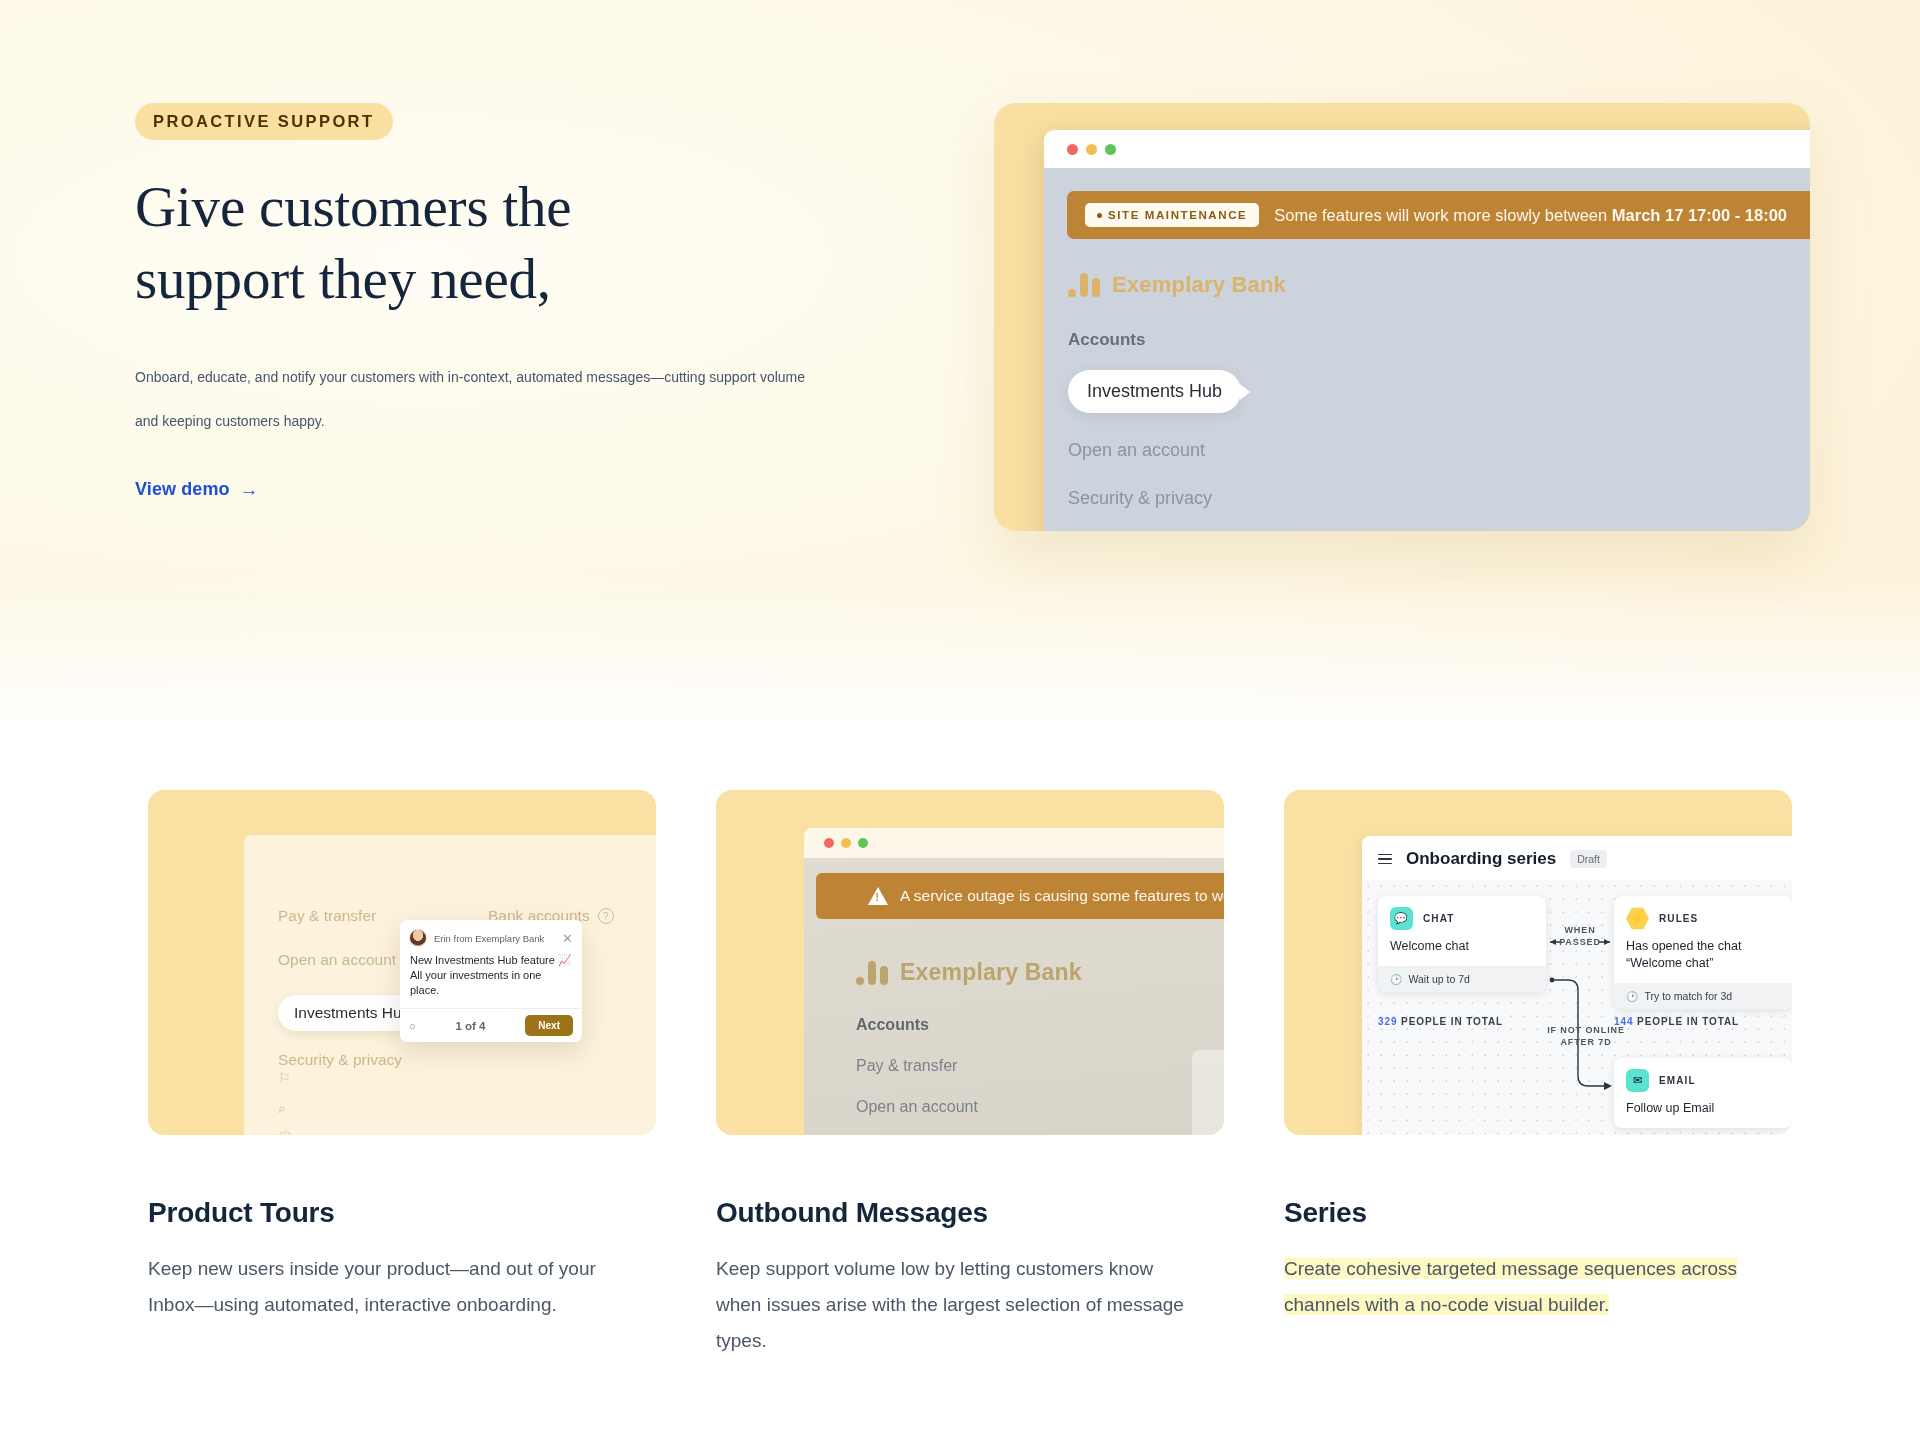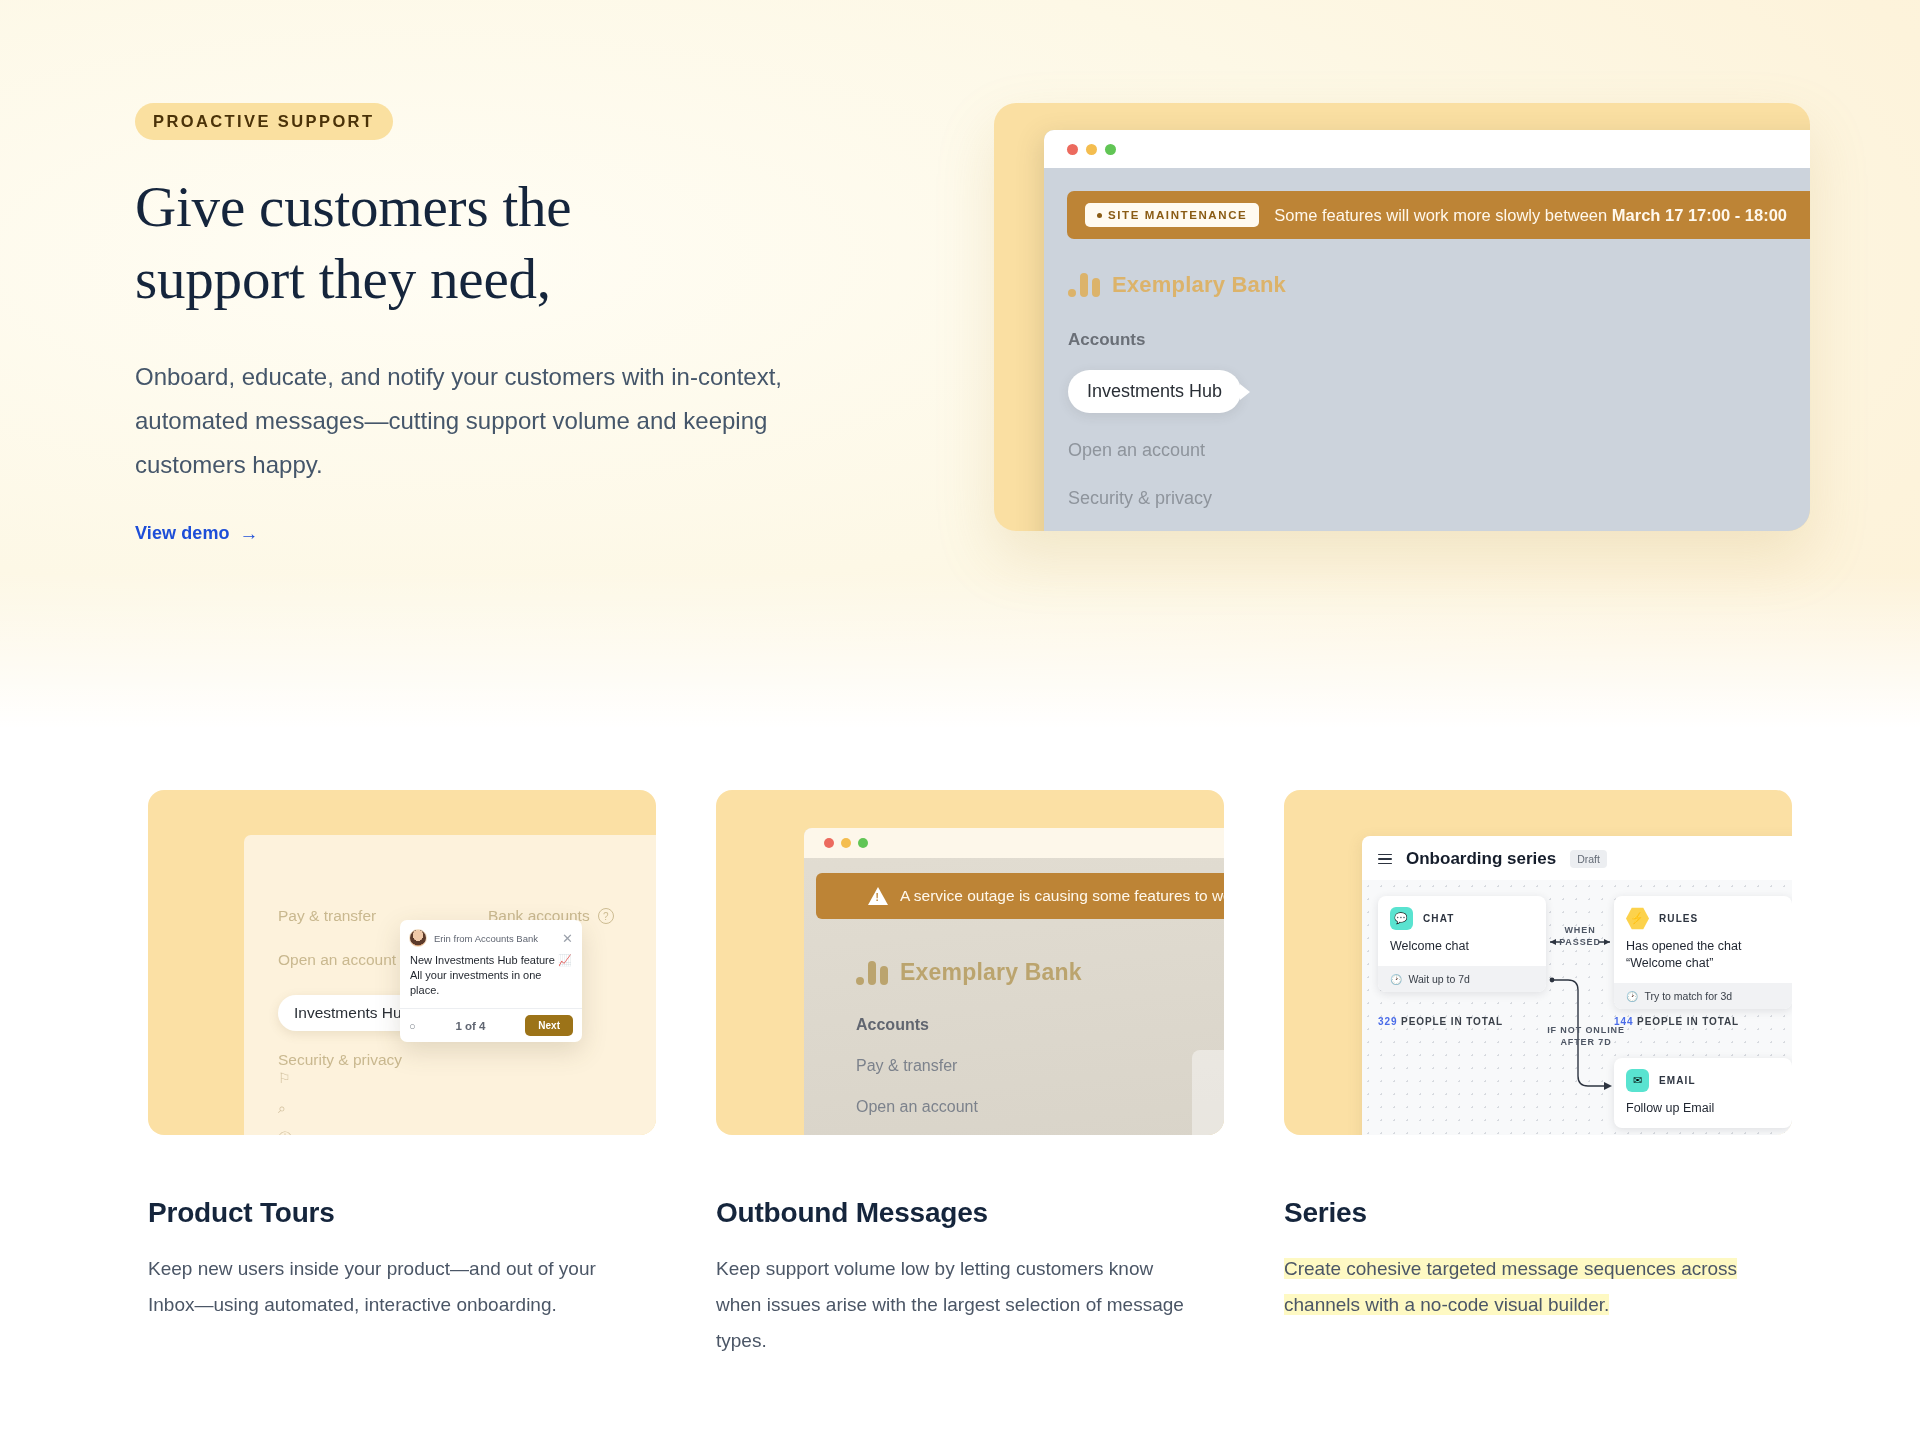--- a/index.html
+++ b/index.html
@@ -45,21 +45,21 @@
     font-size: 57px;
     line-height: 72px;
     color: #15253c;
     letter-spacing: -0.2px;
     font-weight: normal;
   }
 
   .hero-sub {
     margin-top: 40px;
     width: 672px;
-    font-size: 24px;
+    font-size: 14px;
     line-height: 44px;
     color: #45566a;
   }
 
   .demo-link {
     display: inline-flex;
     align-items: center;
     gap: 10px;
     margin-top: 36px;
     color: #1d4ed8;
@@ -345,21 +345,21 @@
         </div>
         <div class="side-icons">
           <div>⚐</div>
           <div>⌕</div>
           <div>ⓘ</div>
         </div>
       </div>
       <div class="c1-tour">
         <div class="tour-head">
           <span class="avatar"></span>
-          <span class="who">Erin from Accounts Bank</span>
+          <span class="who">Erin from Exemplary Bank</span>
           <span class="tour-x">✕</span>
         </div>
         <div class="tour-body">
           <div>New Investments Hub feature 📈</div>
           <div>All your investments in one place.</div>
         </div>
         <div class="tour-foot">
           <span class="bubble-ic">○</span>
           <span class="tour-count">1 of 4</span>
           <button class="next-btn">Next</button>

